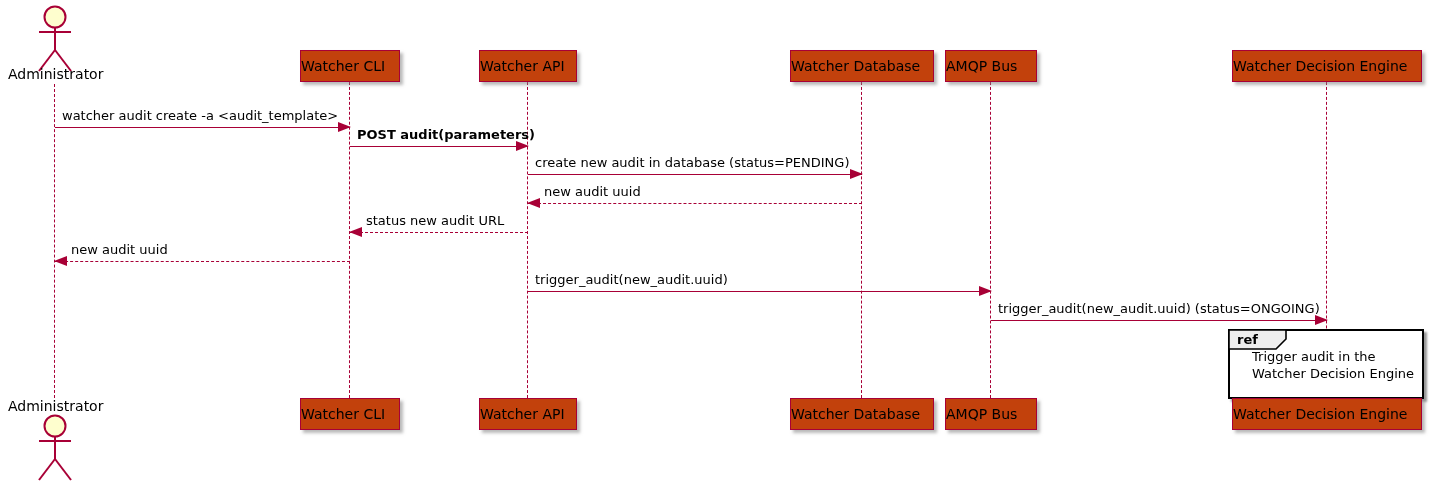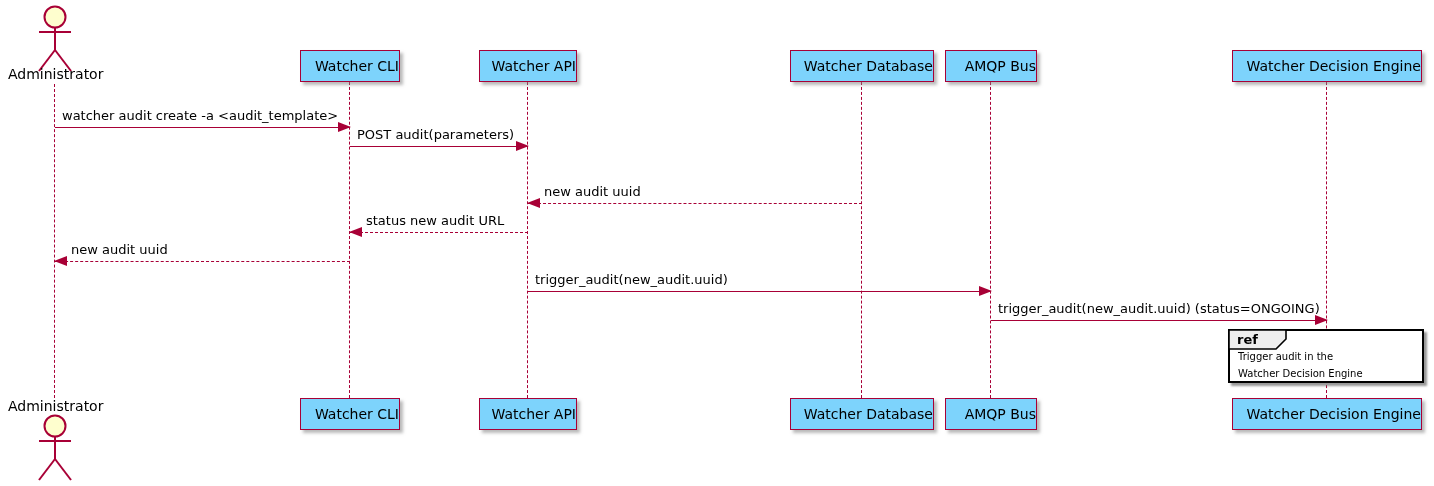--- a/index.html
+++ b/index.html
@@ -12,26 +12,26 @@
     color: #000;
     overflow: hidden;
   }
   .lifeline {
     position: absolute;
     width: 0;
     border-left: 1.5px dashed #A80036;
   }
   .participant {
     position: absolute;
-    background: #7dd3fc;
+    background: #c2410c;
     border: 1.8px solid #A80036;
     box-shadow: 3px 3px 3px rgba(130,130,130,0.55);
     display: flex;
     align-items: center;
-    justify-content: flex-end;
+    justify-content: flex-start;
     font-size: 14px;
     white-space: nowrap;
     box-sizing: border-box;
   }
   .actor-label {
     position: absolute;
     font-size: 14px;
     white-space: nowrap;
   }
   .actor-figure { position: absolute; }
@@ -63,22 +63,22 @@
   }
   .ref-tab { position: absolute; top: -1px; left: -1px; }
   .ref-tab-label {
     position: absolute;
     top: 1px; left: 7px;
     font-size: 13px;
     font-weight: bold;
   }
   .ref-body {
     position: absolute;
-    top: 17px; left: 8px;
-    font-size: 10px;
+    top: 17px; left: 22px;
+    font-size: 13px;
     line-height: 17px;
     white-space: nowrap;
   }
 </style>
 </head>
 <body>
 
 <div class="diagram">
 
   <div class="lifeline" style="left:54px; top:84px; height:314px;"></div>
@@ -113,27 +113,33 @@
     <span>Watcher Decision Engine</span>
   </div>
 
   <div class="message" style="left:55px; top:107px; width:295px;">
     <div class="msg-text">watcher audit create -a &lt;audit_template&gt;</div>
     <div class="msg-line solid">
         <span class="arrowhead right"></span>
       </div>
   </div>
 
-  <div class="message" style="left:350px; top:126px; width:178px;">
+  <div class="message" style="left:350px; top:126px; width:178px;font-weight:bold;">
     <div class="msg-text">POST audit(parameters)</div>
     <div class="msg-line solid">
         <span class="arrowhead right"></span>
       </div>
   </div>
 
+  <div class="message" style="left:528px; top:154px; width:334px;">
+    <div class="msg-text">create new audit in database (status=PENDING)</div>
+    <div class="msg-line solid">
+        <span class="arrowhead right"></span>
+      </div>
+  </div>
 
   <div class="message rtl" style="left:528px; top:183px; width:334px;">
     <div class="msg-text">new audit uuid</div>
     <div class="msg-line dashed">
         <span class="arrowhead left"></span>
       </div>
   </div>
 
   <div class="message rtl" style="left:350px; top:212px; width:178px;">
     <div class="msg-text">status new audit URL</div>
@@ -156,21 +162,21 @@
       </div>
   </div>
 
   <div class="message" style="left:528px; top:271px; width:463px;">
     <div class="msg-text">trigger_audit(new_audit.uuid)</div>
     <div class="msg-line solid">
         <span class="arrowhead right"></span>
       </div>
   </div>
 
-  <div class="ref-box" style="left:1228px; top:329px; width:196px; height:54px;">
+  <div class="ref-box" style="left:1228px; top:329px; width:196px; height:70px;">
     <svg class="ref-tab" width="60" height="20" viewBox="0 0 60 20">
       <path d="M0,0 H57 V9 L47,19 H0 Z" fill="#EEEEEE" stroke="#000000" stroke-width="1.6"></path>
     </svg>
     <div class="ref-tab-label">ref</div>
     <div class="ref-body">
       <div>Trigger audit in the</div>
       <div>Watcher Decision Engine</div>
     </div>
   </div>
 

